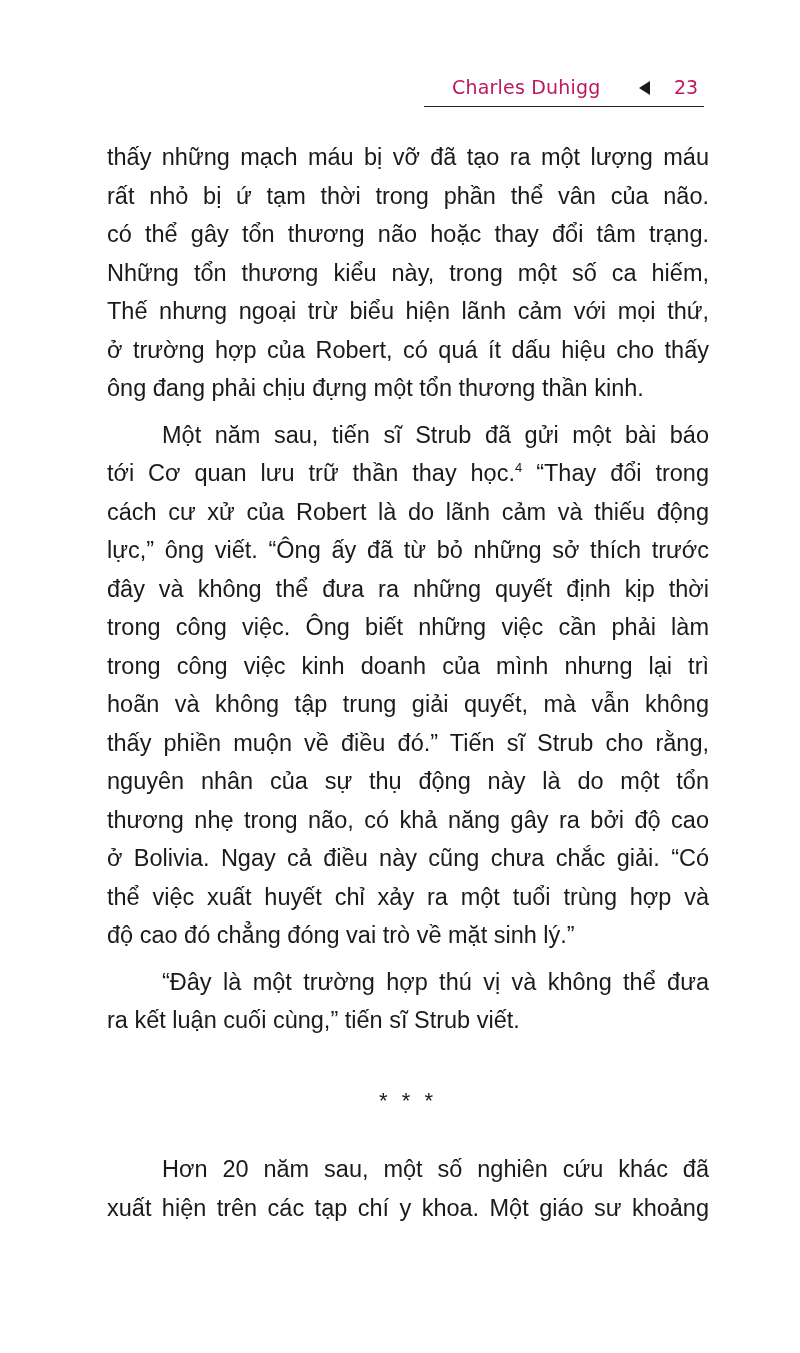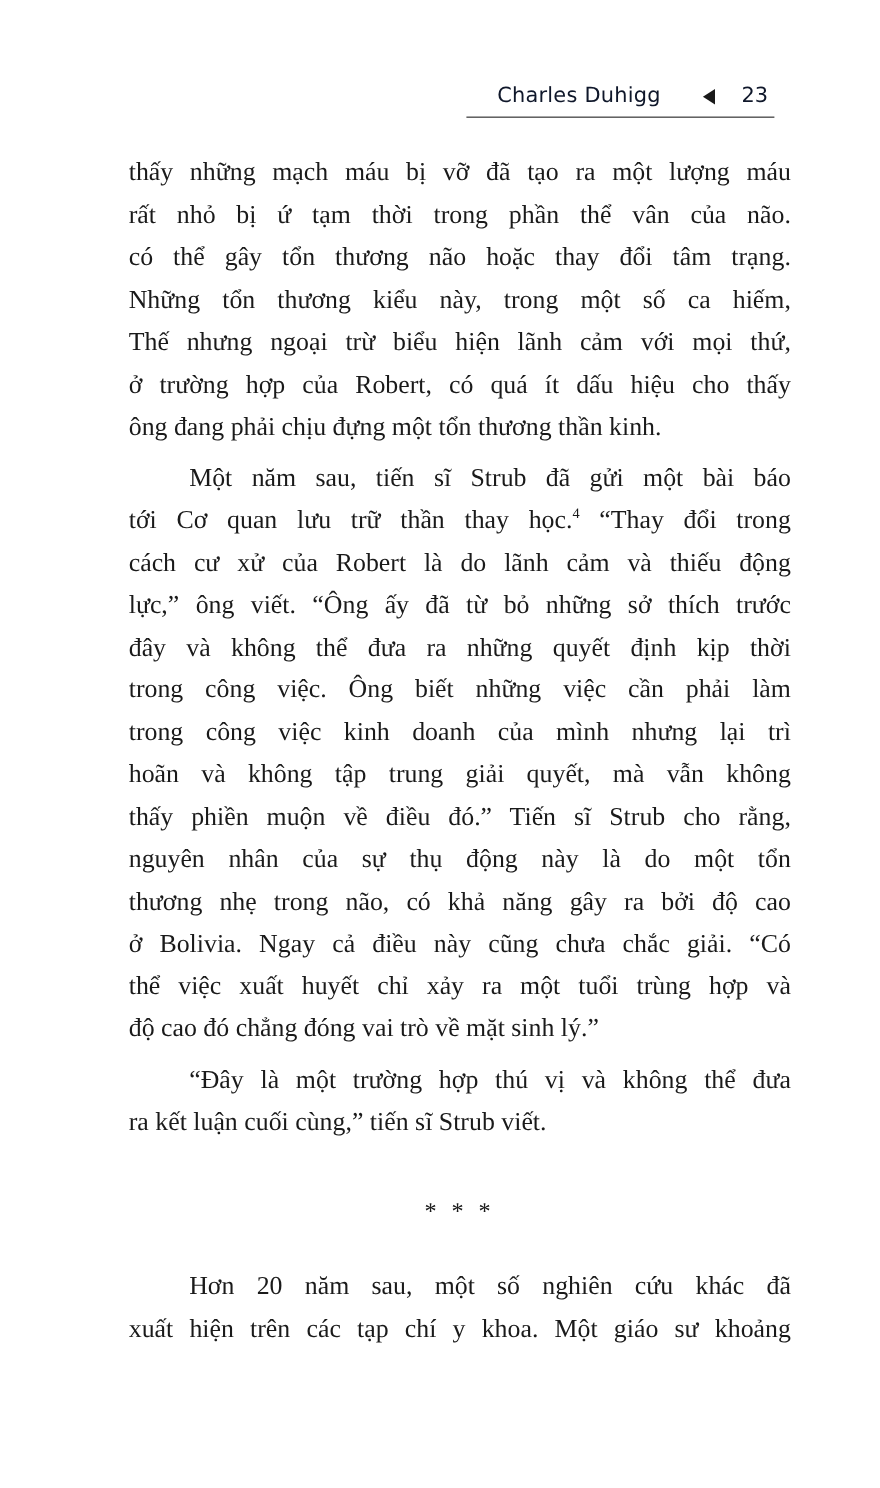--- a/index.html
+++ b/index.html
@@ -16,21 +16,21 @@
     }
     .running-head {
       position: absolute;
       left: 424px;
       top: 70px;
       width: 280px;
       height: 36px;
       border-bottom: 1.5px solid #222;
       font-family: "DejaVu Sans", sans-serif;
       font-size: 19px;
-      color: #0f172a;
+      color: #be185d;
     }
     .running-head .author {
       position: absolute;
       left: 28px;
       top: 6px;
       letter-spacing: 0.2px;
     }
     .running-head .arrow {
       position: absolute;
       left: 215px;
@@ -40,24 +40,24 @@
       border-bottom: 7px solid transparent;
       border-right: 11px solid #1a1a1a;
     }
     .running-head .pagenum {
       position: absolute;
       left: 250px;
       top: 6px;
     }
     .body-text {
       position: absolute;
-      left: 117px;
+      left: 107px;
       top: 138px;
       width: 602px;
-      font-family: Liberation Serif, serif;
+      font-family: Liberation Sans, sans-serif;
       font-size: 23.5px;
       line-height: 38.5px;
     }
     .line {
       display: block;
       white-space: nowrap;
       text-align: justify;
       text-align-last: justify;
       height: 38.5px;
     }

